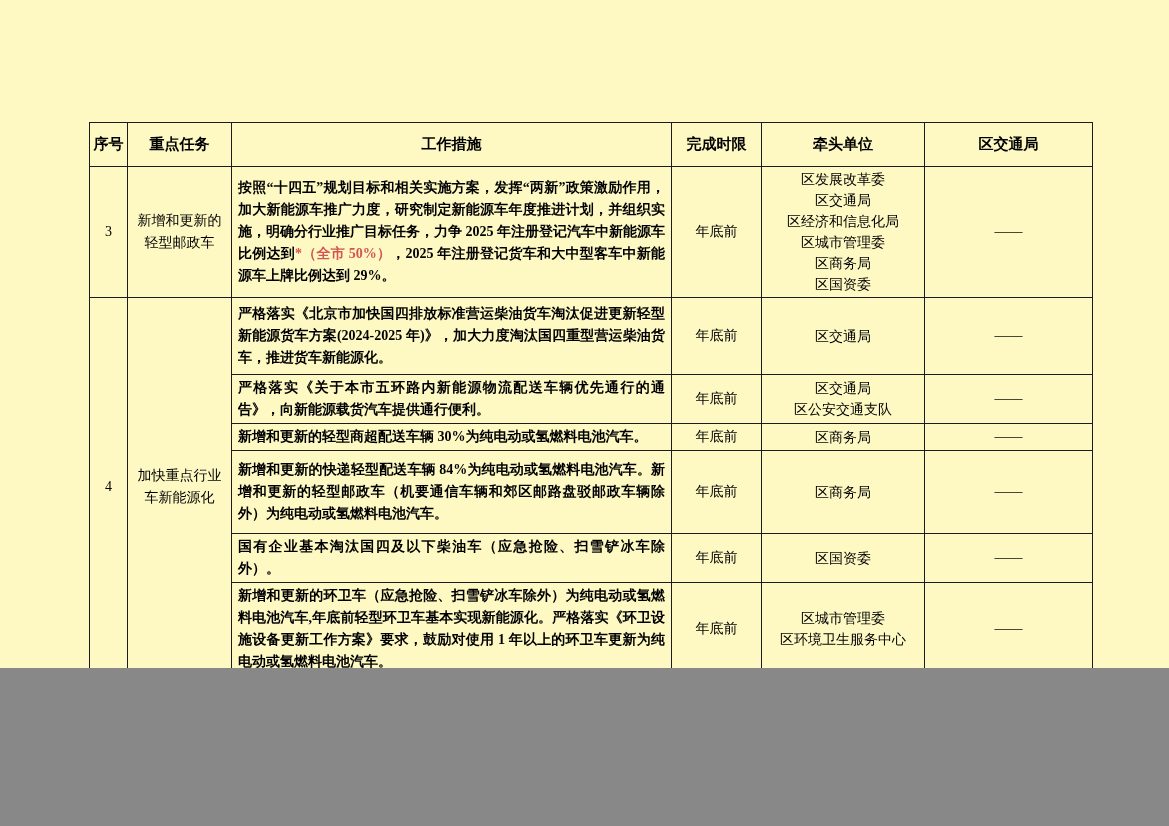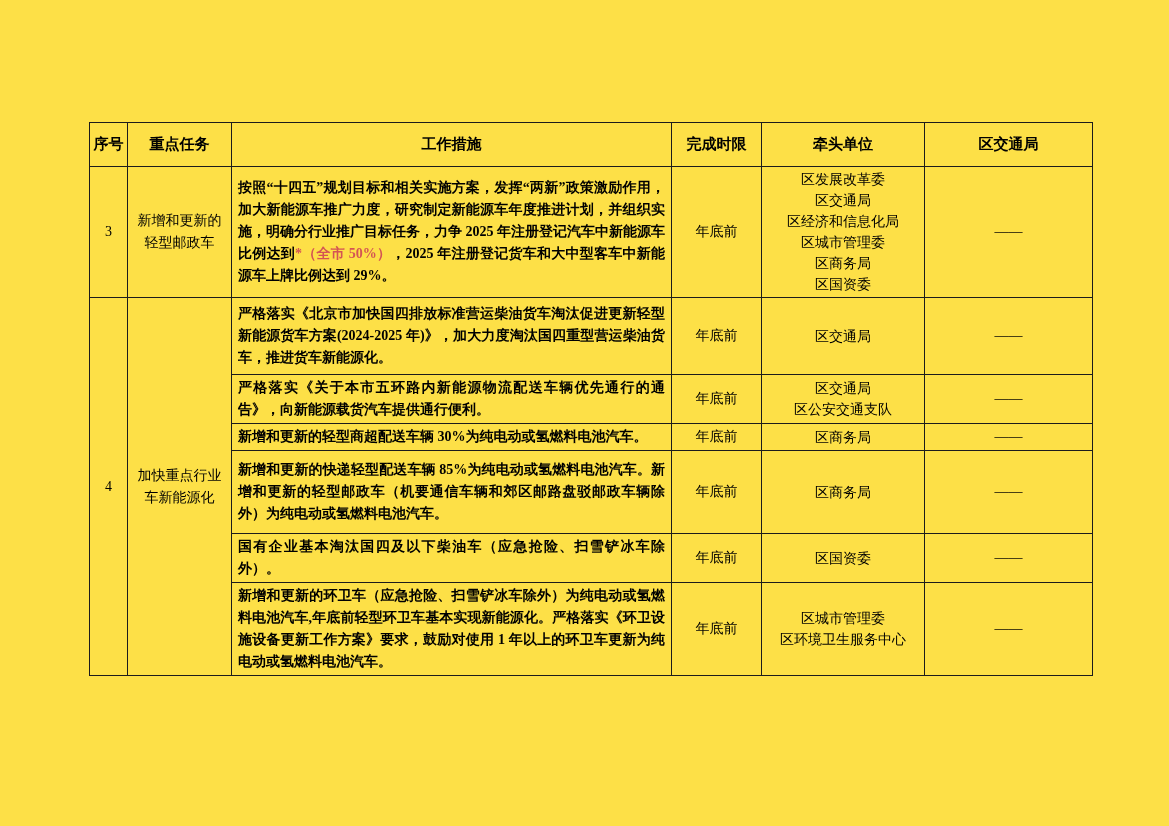--- a/index.html
+++ b/index.html
@@ -1,19 +1,19 @@
 <!DOCTYPE html>
 <html><head>
 <meta charset="utf-8">
 <style>
   html,body{margin:0;padding:0;background:#888;}
   .page{
     position:relative;
-    width:1169px;height:826px;
-    background:#fde047;
+    width:1169px;height:668px;
+    background:#fef9c3;
     font-family:"Liberation Serif","DejaVu Serif",serif;
     color:#000;
     overflow:hidden;
   }
   table.doc-table{
     position:absolute;
     left:89px;top:122px;
     width:1003px;
     border-collapse:collapse;
     table-layout:fixed;
@@ -112,21 +112,21 @@
 区公安交通支队</td>
         <td class="center">——</td>
       </tr>
       <tr class="r-s3">
         <td class="measure">新增和更新的轻型商超配送车辆 30%为纯电动或氢燃料电池汽车。</td>
         <td class="center">年底前</td>
         <td class="center prelines">区商务局</td>
         <td class="center">——</td>
       </tr>
       <tr class="r-s4">
-        <td class="measure">新增和更新的快递轻型配送车辆 85%为纯电动或氢燃料电池汽车。新增和更新的轻型邮政车（机要通信车辆和郊区邮路盘驳邮政车辆除外）为纯电动或氢燃料电池汽车。</td>
+        <td class="measure">新增和更新的快递轻型配送车辆 84%为纯电动或氢燃料电池汽车。新增和更新的轻型邮政车（机要通信车辆和郊区邮路盘驳邮政车辆除外）为纯电动或氢燃料电池汽车。</td>
         <td class="center">年底前</td>
         <td class="center prelines">区商务局</td>
         <td class="center">——</td>
       </tr>
       <tr class="r-s5">
         <td class="measure">国有企业基本淘汰国四及以下柴油车（应急抢险、扫雪铲冰车除外）。</td>
         <td class="center">年底前</td>
         <td class="center prelines">区国资委</td>
         <td class="center">——</td>
       </tr>

